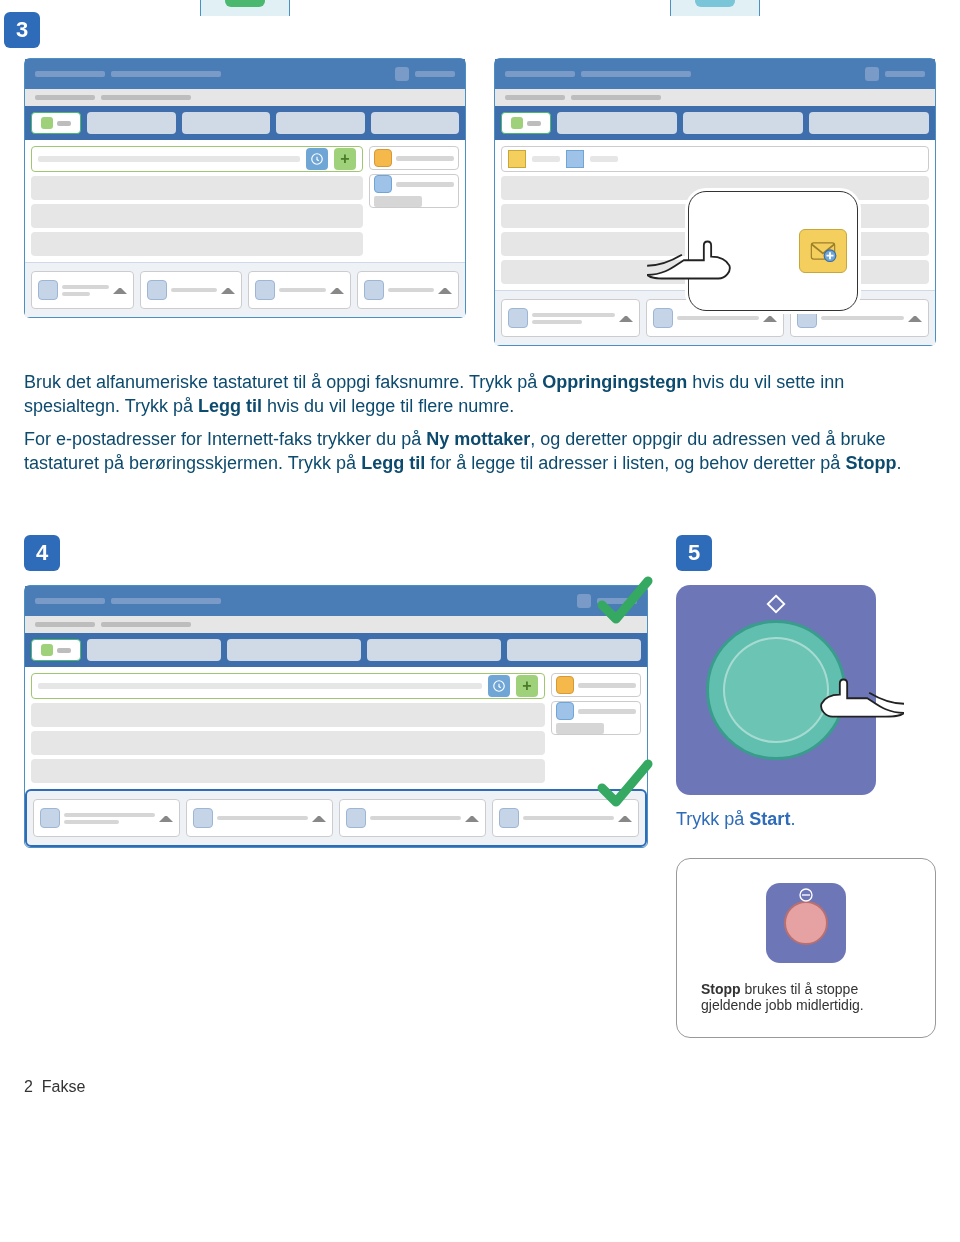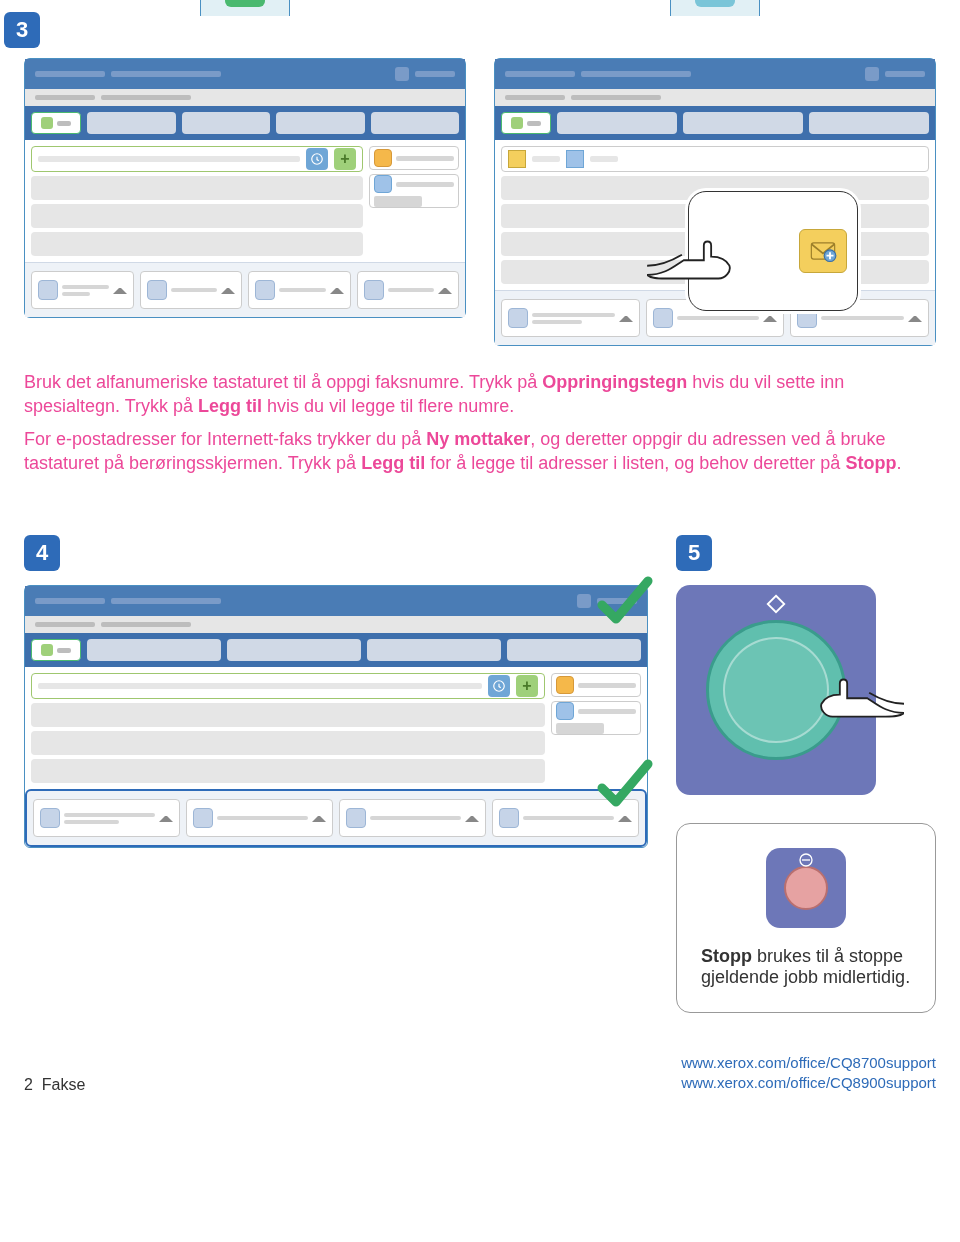--- a/index.html
+++ b/index.html
@@ -105,21 +105,21 @@
   }
   .hand-callout .btn {
     width:48px; height:44px; background:#f4cf5d; border:1px solid #c7a73a; border-radius:6px;
     display:flex; align-items:center; justify-content:center;
   }
   .hand {
     position:absolute; left:-42px; top:28px; width:110px; height:64px;
   }
 
   
-  .instruction { margin-top: 24px; font-size: 18px; line-height: 1.35; color:#ec4899; }
+  .instruction { margin-top: 24px; font-size: 18px; line-height: 1.35; color:#0c4a6e; }
   .instruction .em { font-weight: bold; }
 
   
   .row2 { display:flex; gap:28px; align-items:flex-start; margin-top: 60px; }
   .row2 .col { flex:1; position:relative; }
   .row2 .col.right { flex:0 0 260px; }
 
   .checkmark {
     position:absolute; width:60px; height:60px; pointer-events:none;
   }
@@ -151,21 +151,21 @@
     display:flex; flex-direction:column; align-items:center; gap:18px;
   }
   .stop-frame .stopbtn-wrap {
     width:80px; height:80px; border-radius:14px; background:#6d77b8;
     display:flex; align-items:center; justify-content:center; position:relative;
   }
   .stop-frame .stopbtn-wrap .topicon { position:absolute; top:4px; left:50%; transform:translateX(-50%); color:#fff; font-size:14px; }
   .stop-frame .stopbtn {
     width:44px; height:44px; border-radius:50%; background:#e6a2a2; border:2px solid #b96f6f;
   }
-  .stop-frame .cap { font-size:18px; align-self:flex-start; }
+  .stop-frame .cap { font-size:14px; align-self:flex-start; }
   .stop-frame .cap .em { font-weight:bold; }
 
   
   .footer { display:flex; justify-content:space-between; align-items:flex-end; margin-top:40px; font-size:16px; }
   .footer .pn { }
   .footer .links { text-align:right; color:#2e6bb8; font-size:15px; line-height:1.35; }
   .ico-plus { width:22px; height:22px; border-radius:4px; background:#9fd07a; display:flex; align-items:center; justify-content:center; color:#4a7a2a; font-weight:bold; font-size:16px; }
   .sq.orange { background:#f5b84a; border:1px solid #d6993a; }
   .sq.blue { background:#9fc2e8; border:1px solid #6fa6d6; }
   .sq.yellow { background:#f4cf5d; border:1px solid #c7a73a; }
@@ -484,20 +484,23 @@
               <polygon points="12,3 21,12 12,21 3,12"></polygon>
             </svg>
         </div>
         <div class="startbtn"></div>
         <svg class="start-hand" viewBox="0 0 120 70">
           <path d="M120 60 C 100 60 90 50 80 44 L 58 44 L 58 28 C 58 22 50 22 50 28 L 50 40 C 42 40 34 42 30 50 C 28 56 34 64 42 64 L 100 64 C 108 64 116 64 120 60 Z" fill="#fff" stroke="#222" stroke-width="2"></path>
           <path d="M120 50 C 104 50 92 44 82 38" fill="none" stroke="#222" stroke-width="2"></path>
         </svg>
       </div>
 
+      <p class="bluep">
+        <span>Trykk på </span><span class="em">Start</span><span>.</span>
+      </p>
 
       <div class="stop-frame">
         <div class="stopbtn-wrap">
           <div class="topicon">
             <svg viewBox="0 0 24 24" width="16" height="16" fill="none" stroke="#fff" stroke-width="2">
                 <circle cx="12" cy="12" r="9"></circle>
                 <line x1="6" y1="12" x2="18" y2="12"></line>
               </svg>
           </div>
           <div class="stopbtn"></div>
@@ -506,19 +509,15 @@
           <span class="em">Stopp</span><span> brukes til å stoppe gjeldende jobb midlertidig.</span>
         </p>
       </div>
     </div>
   </div>
 
   <div class="footer">
     <div>
       <span>2</span>&nbsp;&nbsp;<span class="pn">Fakse</span>
     </div>
-    <div class="links">
-      <div>www.xerox.com/office/CQ8700support</div>
-      <div>www.xerox.com/office/CQ8900support</div>
-    </div>
   </div>
 
 </div>
 
 </body></html>

